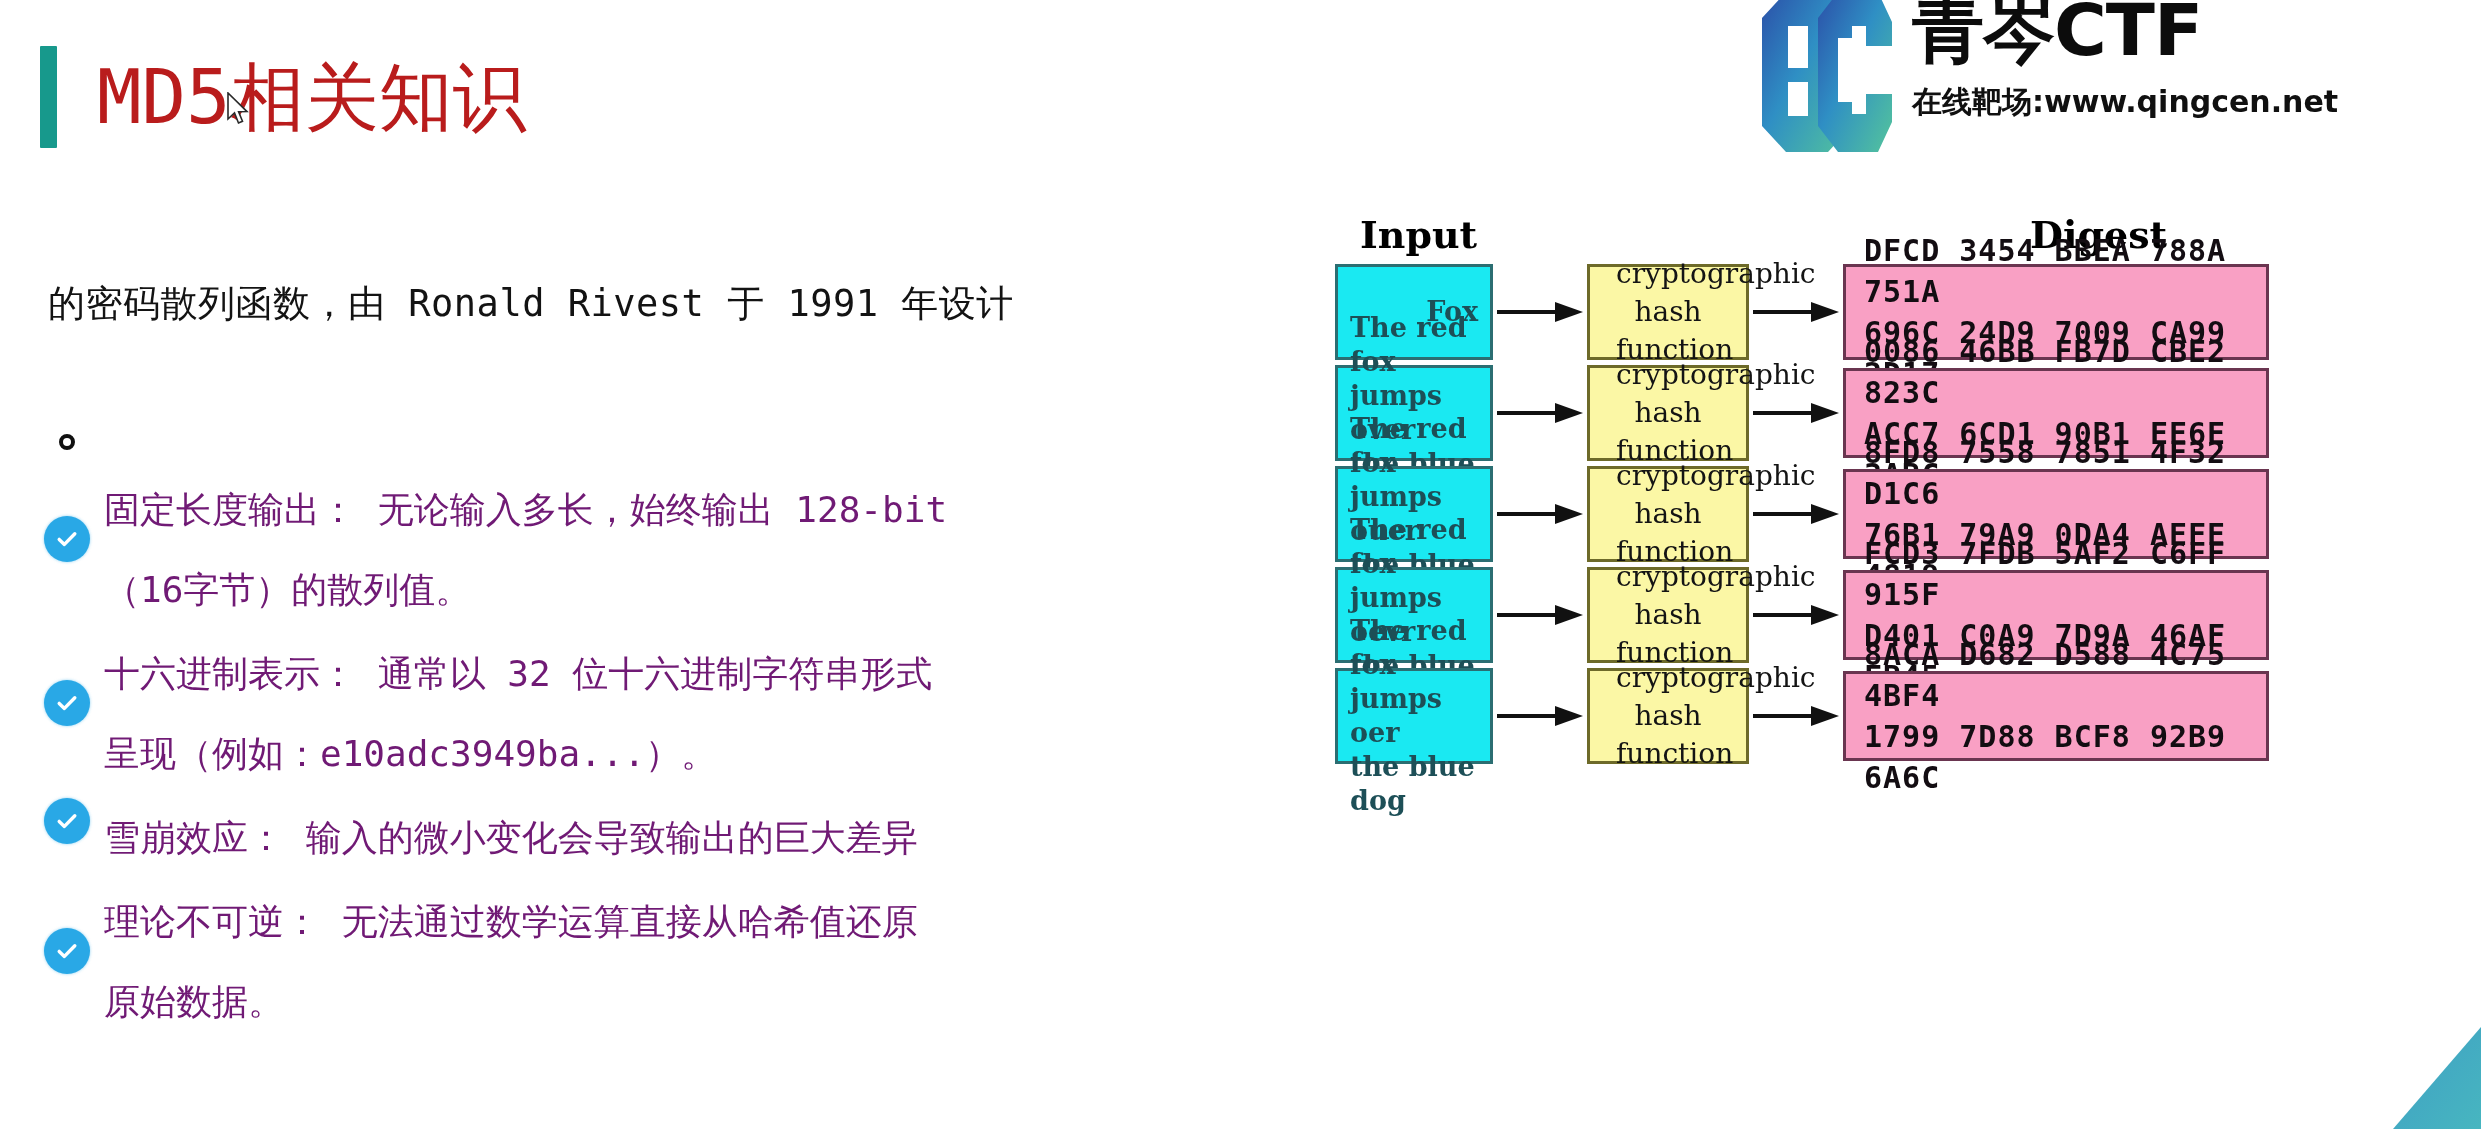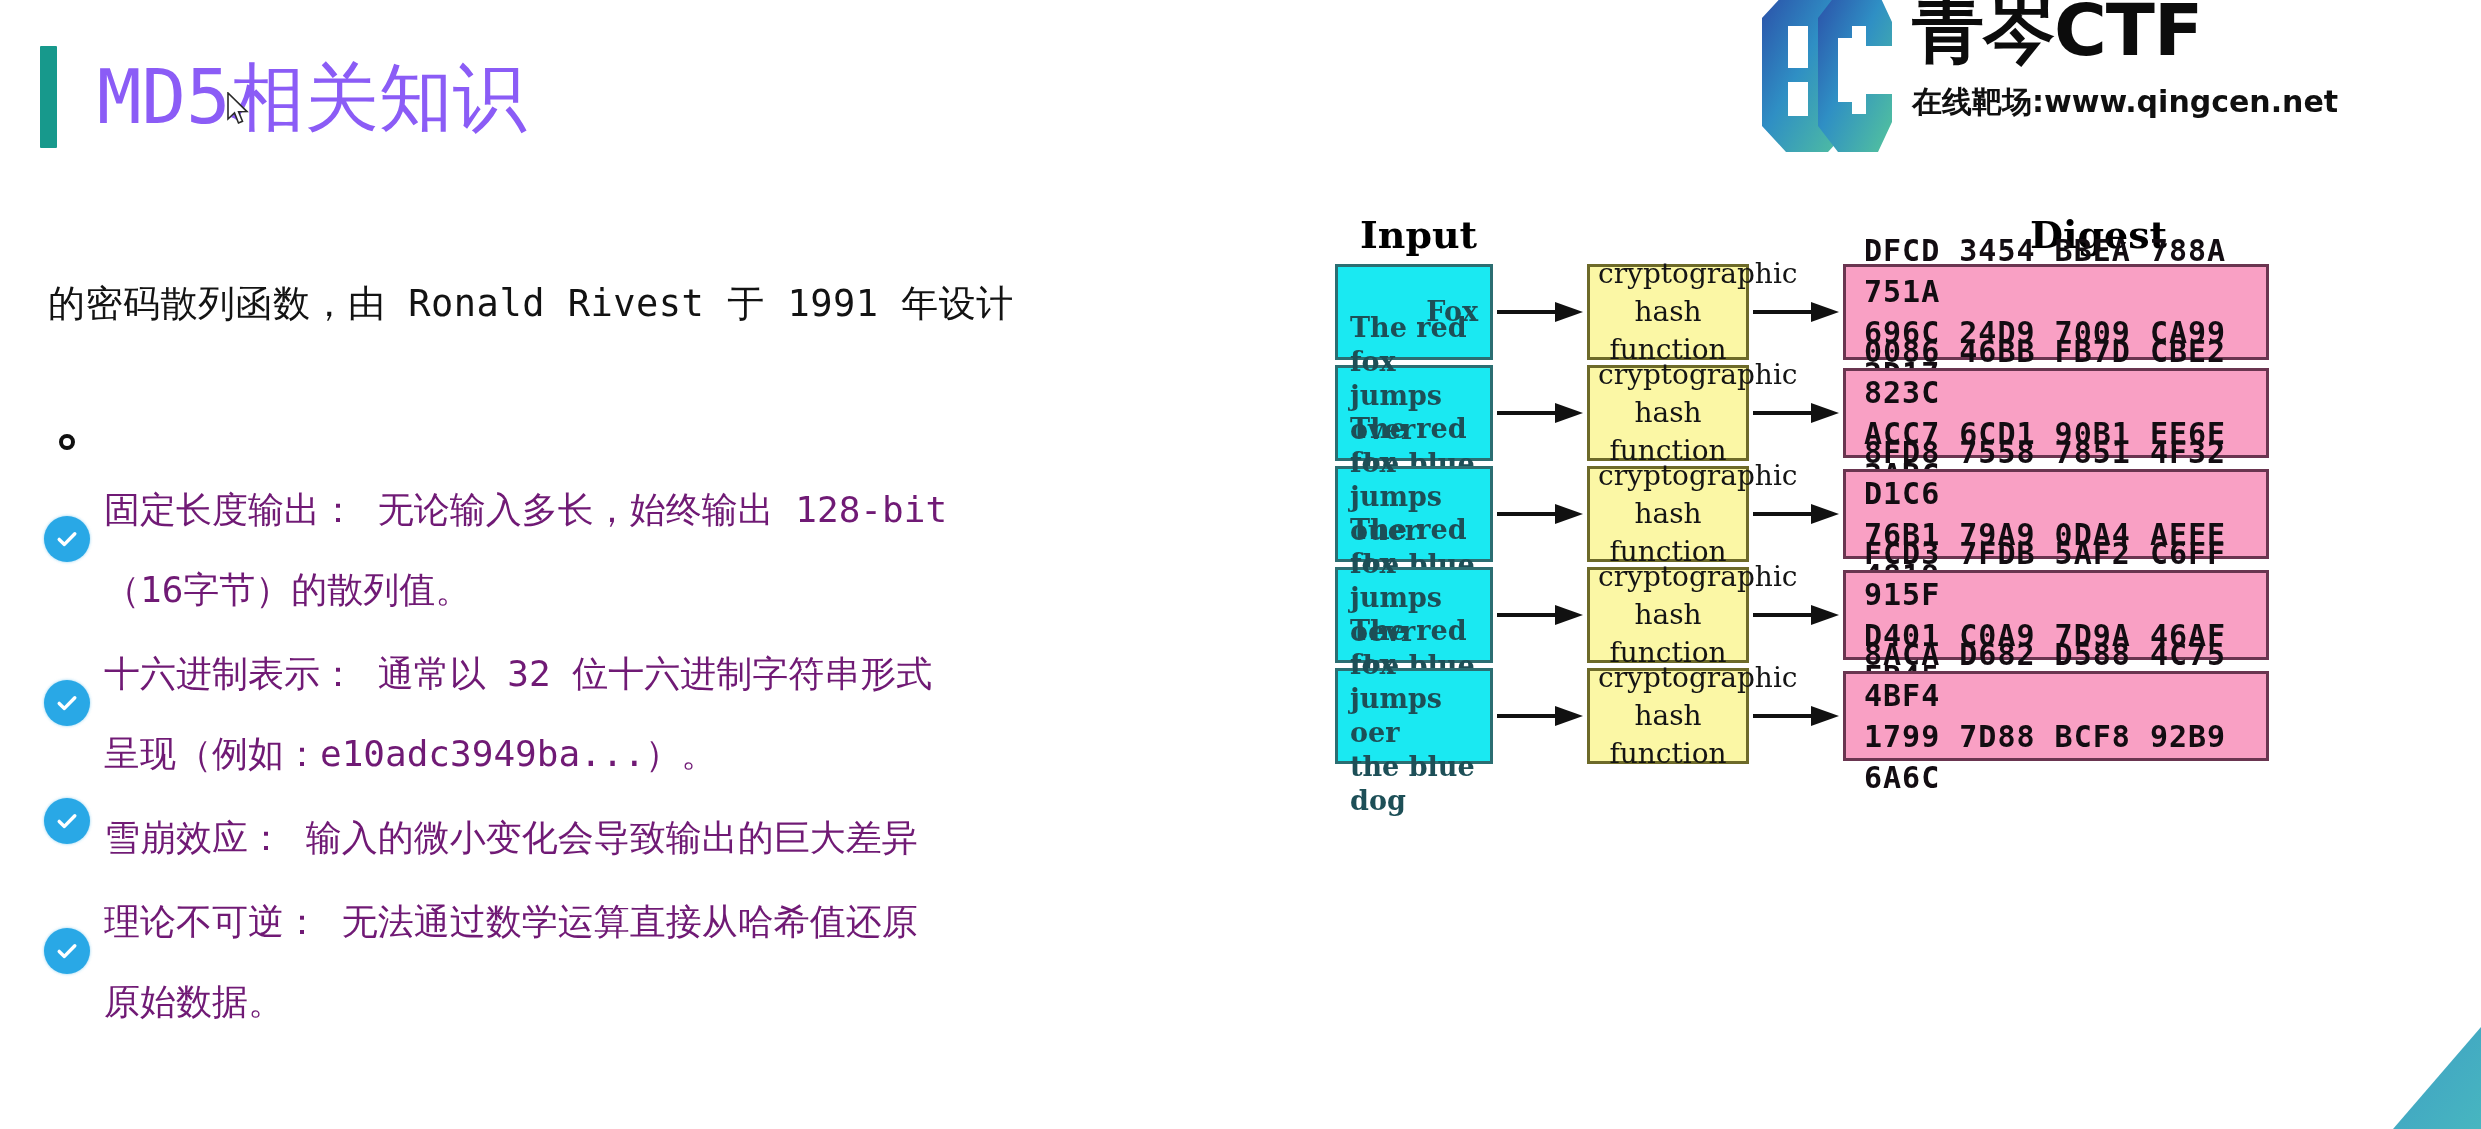--- a/index.html
+++ b/index.html
@@ -11,21 +11,21 @@
     overflow:hidden;
     position:relative;
   }
   .slide{position:relative;width:2481px;height:1129px;background:#fff;overflow:hidden;}
 
   
   .title-row{position:absolute;left:40px;top:46px;display:flex;align-items:center;}
   .title-bar{width:17px;height:102px;background:#17998c;border-radius:1px;margin-right:40px;}
   .title-text{
     font-family:"DejaVu Sans Mono","Liberation Mono",monospace;
-    font-size:74px;font-weight:400;color:#8b5cf6;letter-spacing:0px;line-height:1;
+    font-size:74px;font-weight:400;color:#b91c1c;letter-spacing:0px;line-height:1;
     white-space:nowrap;
   }
 
   
   .cursor{position:absolute;left:226px;top:92px;width:26px;height:34px;pointer-events:none;}
 
   
   .body-col{position:absolute;left:48px;top:262px;width:1200px;}
   .para{
     font-family:"DejaVu Sans Mono","Liberation Mono",monospace;
@@ -90,21 +90,21 @@
     display:flex;flex-direction:column;justify-content:center;
     flex:0 0 auto;
   }
   .in-box.single{align-items:flex-end;}
   .arrow{flex:0 0 auto;display:flex;align-items:center;}
   .hash-box{
     background:#fbf7a5;border:3px solid #6d6a29;
     box-sizing:border-box;
     font-family:"DejaVu Serif","Liberation Serif",serif;
     font-size:28px;color:#141414;text-align:center;line-height:38px;
-    padding:8px 8px;flex:0 0 auto;
+    padding:8px 26px;flex:0 0 auto;
     display:flex;flex-direction:column;justify-content:center;
   }
   .dig-box{
     background:#f9a0c4;border:3px solid #6a3550;
     box-sizing:border-box;
     font-family:"DejaVu Sans Mono","Liberation Mono",monospace;
     font-size:30px;font-weight:bold;color:#130d12;line-height:41px;
     padding:10px 18px;flex:0 0 auto;letter-spacing:1px;
     display:flex;flex-direction:column;justify-content:center;
   }

